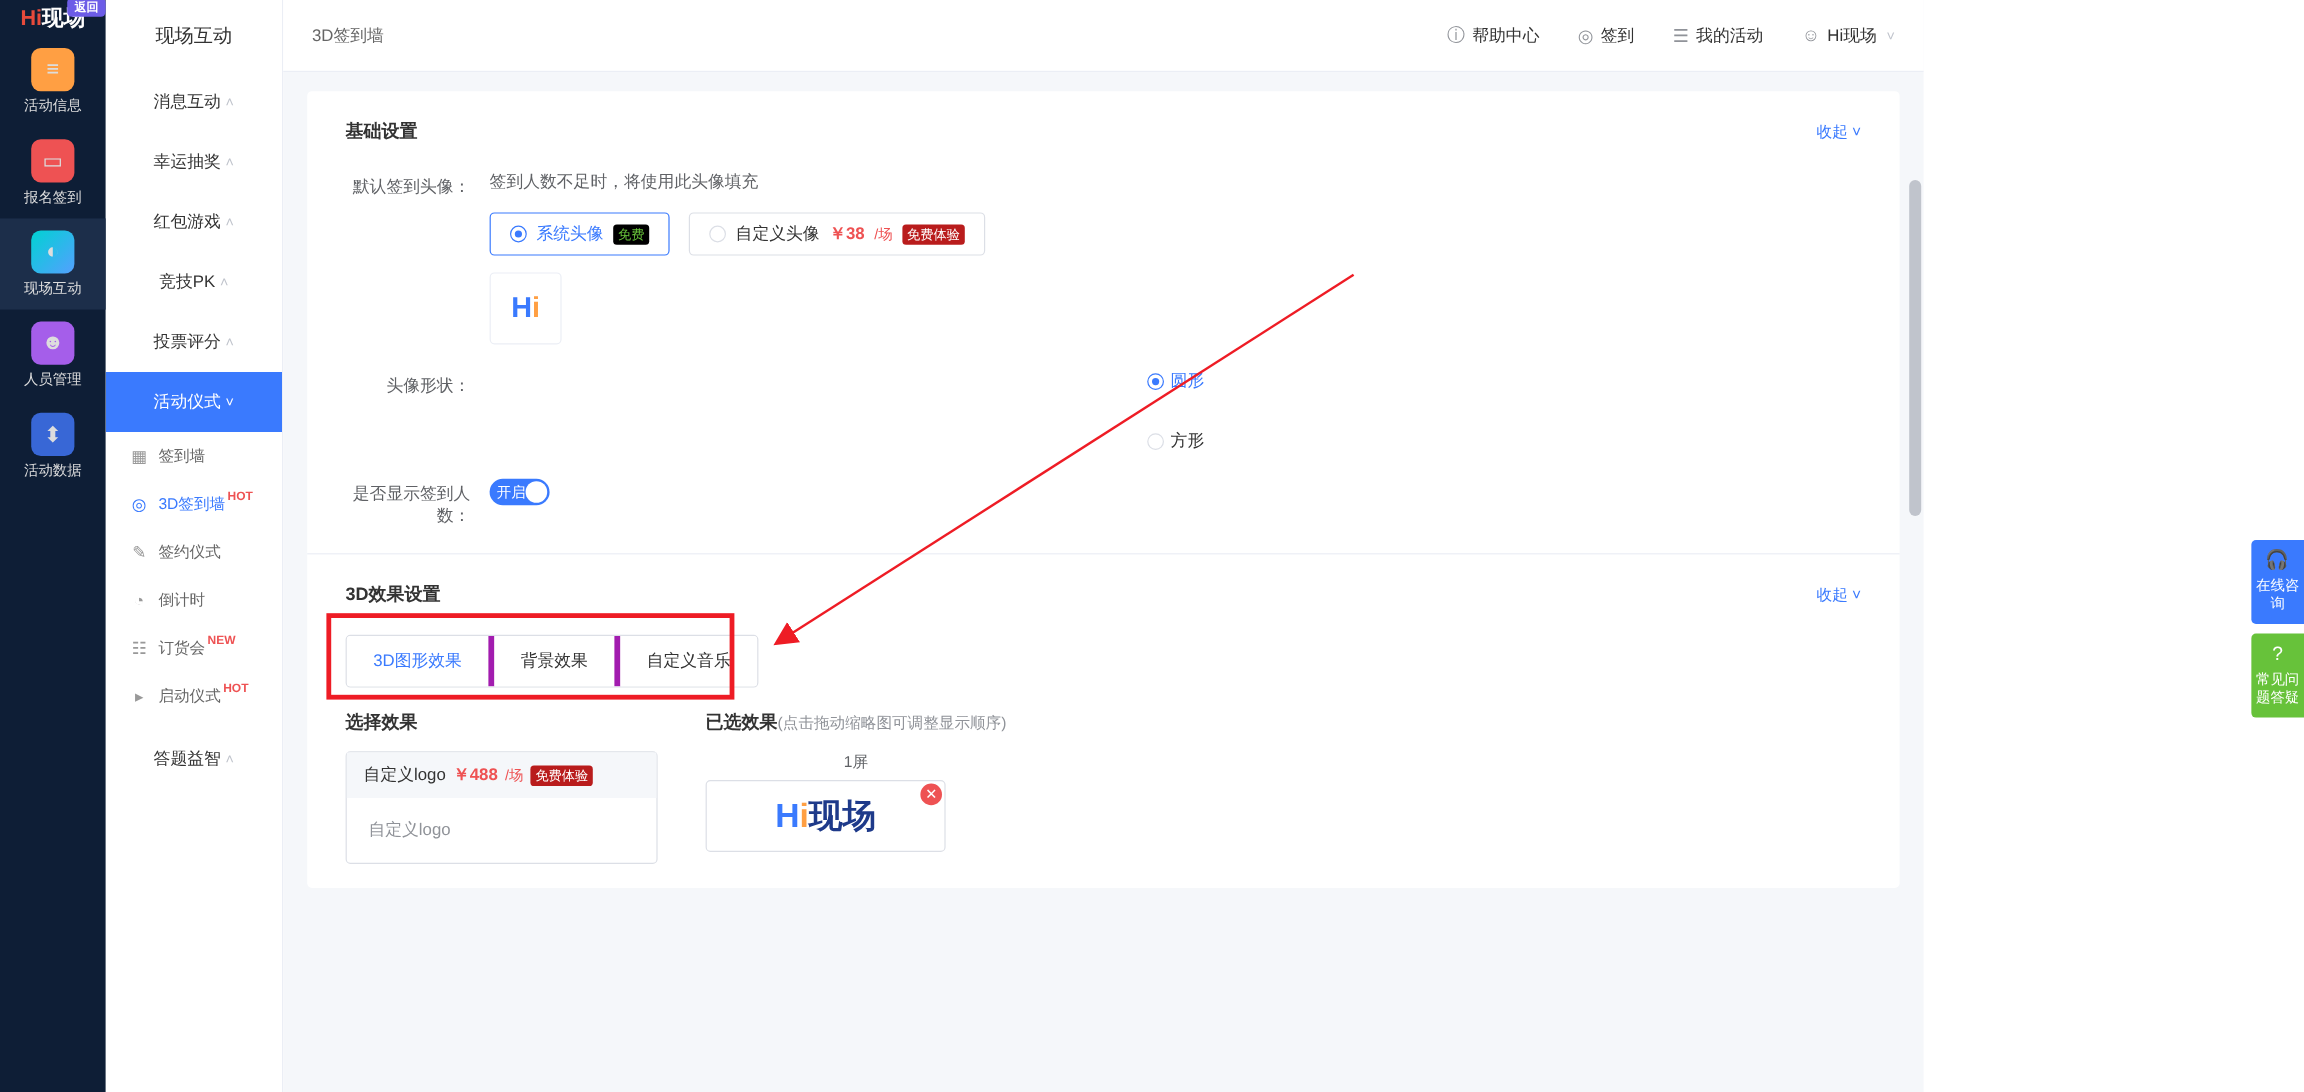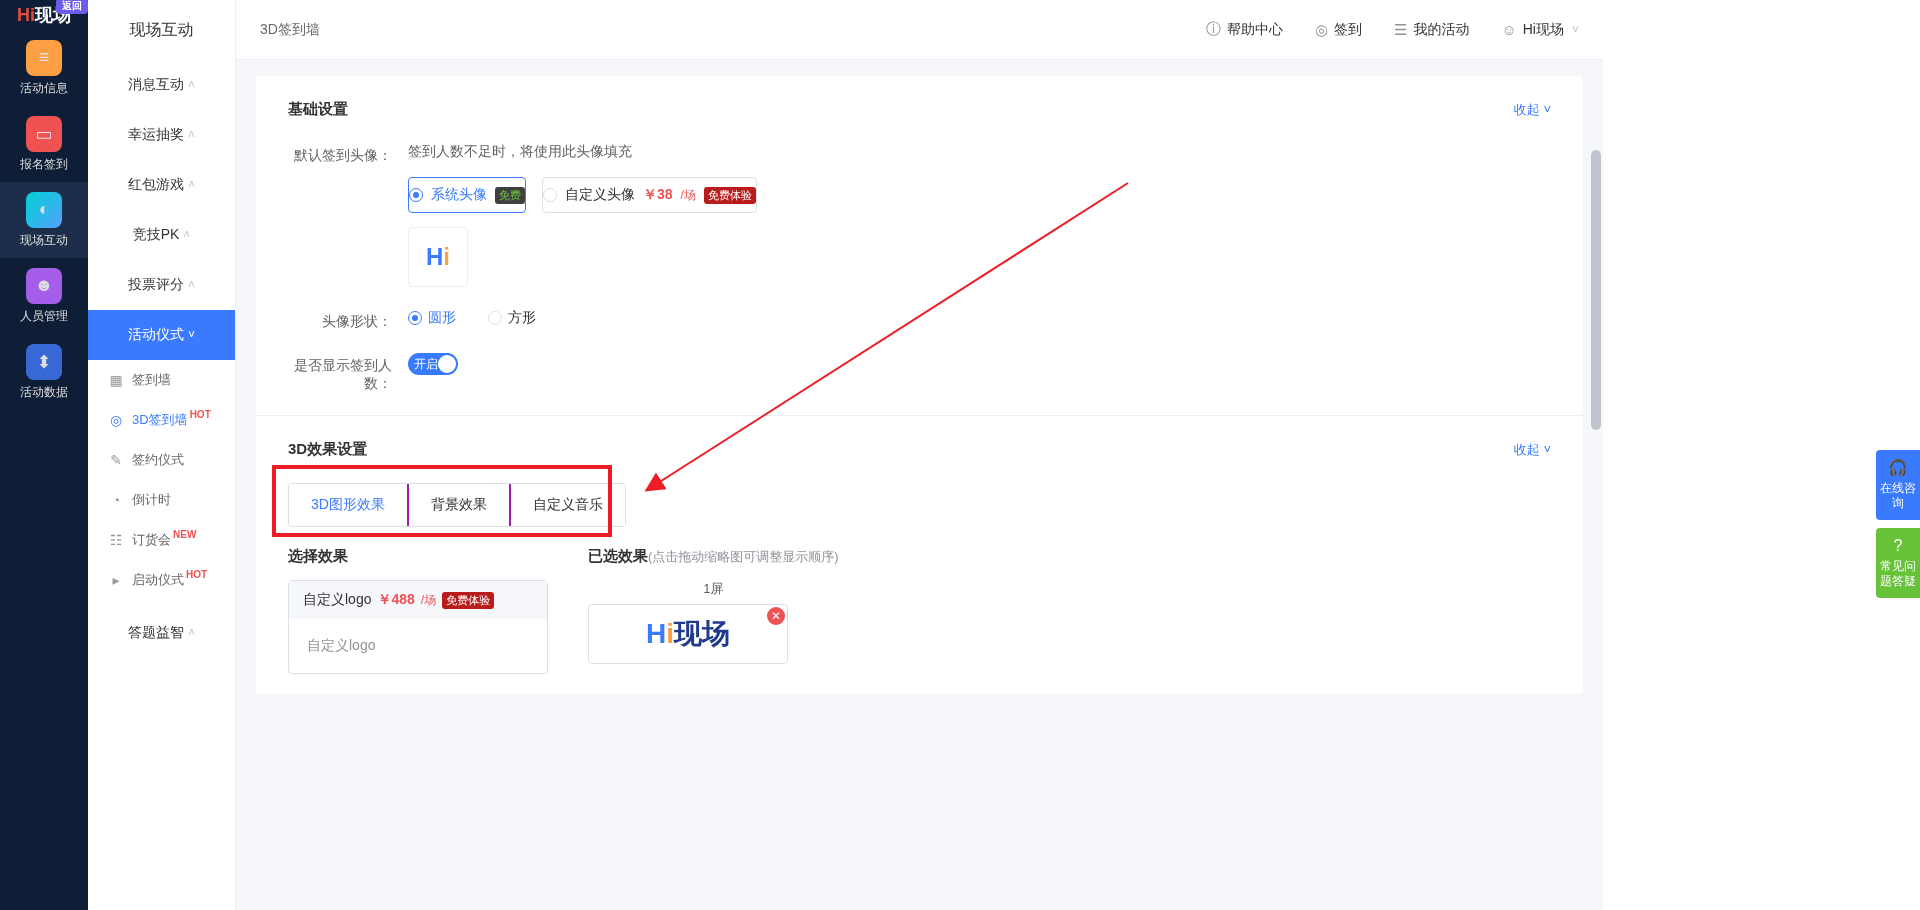--- a/index.html
+++ b/index.html
@@ -51,47 +51,47 @@
 .section-head { display: flex; align-items: center; margin-bottom: 24px; }
 .section-title { font-size: 15px; font-weight: 600; }
 .section-head .sp { flex: 1; }
 .collapse-link { color: #3a7afe; font-size: 13px; cursor: pointer; }
 
 .form-row { display: flex; align-items: flex-start; margin-bottom: 22px; }
 .form-label { width: 120px; text-align: right; padding-right: 16px; color: #606266; padding-top: 4px; }
 .form-content { flex: 1; }
 .help-text { color: #606266; font-size: 14px; }
 .options-row { display: flex; gap: 16px; margin-top: 16px; }
-.opt-box { border: 1px solid #dcdfe6; border-radius: 4px; padding: 8px 0; display: flex; align-items: center; gap: 8px; cursor: pointer; min-height: 36px; }
+.opt-box { border: 1px solid #dcdfe6; border-radius: 4px; padding: 8px 16px; display: flex; align-items: center; gap: 8px; cursor: pointer; min-height: 36px; }
 .opt-box.selected { border-color: #3a7afe; color: #3a7afe; }
 .radio-dot { width: 14px; height: 14px; border: 1px solid #dcdfe6; border-radius: 50%; position: relative; flex-shrink: 0; }
 .radio-dot.on { border-color: #3a7afe; }
 .radio-dot.on::after { content:''; position:absolute; width: 6px; height: 6px; background:#3a7afe; border-radius:50%; top:3px; left:3px; }
 .tag { border-radius: 3px; font-size: 11px; padding: 1px 4px; }
-.tag-free { background: #404040; color: #67c23a; }
+.tag-free { background: #000000; color: #67c23a; }
 .tag-trial { background: #b91c1c; color: #fff; }
 .price { color: #ee5253; font-weight: bold; }
 .price-unit { color: #ee5253; font-size: 12px; font-weight: normal; }
 
 .avatar-preview { margin-top: 14px; width: 60px; height: 60px; border: 1px solid #ebeef5; border-radius: 4px; display: flex; align-items: center; justify-content: center; }
 .hi-logo { font-size: 24px; font-weight: bold; }
 .hi-h { color: #3a7afe; }
 .hi-i { color: #ff9f43; }
 
-.radio-group { display: flex; gap: 32px; align-items: center; }
+.radio-group { display: flex; gap: 32px; align-items: center; flex-direction: column; }
 .radio-label { display: flex; align-items: center; gap: 6px; cursor: pointer; }
 
 .switch { width: 50px; height: 22px; background: #3a7afe; border-radius: 11px; position: relative; cursor: pointer; display: inline-flex; align-items: center; }
 .switch-text { color: #fff; font-size: 12px; margin-left: 6px; }
 .switch-knob { position: absolute; right: 2px; top: 2px; width: 18px; height: 18px; background: #fff; border-radius: 50%; }
 
 
 .tabs-row { position: relative; }
 .tab-group { display: inline-flex; border: 1px solid #dcdfe6; border-radius: 4px; overflow: hidden; }
-.tab-btn { padding: 12px 22px; cursor: pointer; background: #fff; border-right: 2px solid #a21caf; font-size: 14px; }
+.tab-btn { padding: 12px 22px; cursor: pointer; background: #fff; border-right: 5px solid #a21caf; font-size: 14px; }
 .tab-btn:last-child { border-right: none; }
 .tab-btn.active { color: #3a7afe; }
 .red-highlight { position: absolute; border: 4px solid #ee1c25; top: -18px; left: -16px; width: 340px; height: 72px; pointer-events: none; }
 .red-arrow { position: absolute; top: -310px; left: 350px; width: 500px; height: 320px; pointer-events: none; }
 
 .effects-row { display: flex; gap: 40px; margin-top: 20px; align-items: flex-start; padding-bottom: 20px; }
 .effects-col-title { font-weight: 600; margin-bottom: 14px; font-size: 15px; }
 .selected-hint { color: #909399; font-weight: normal; font-size: 13px; }
 .logo-card { border: 1px solid #dcdfe6; border-radius: 4px; width: 260px; }
 .logo-card-head { background: #f5f7fa; padding: 10px 14px; display: flex; align-items: center; gap: 6px; }

